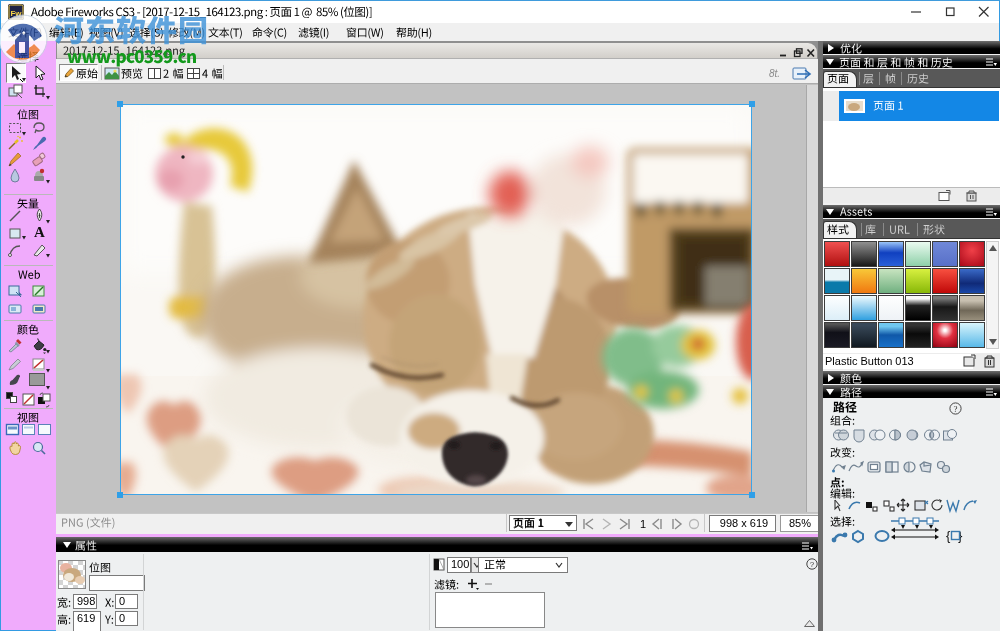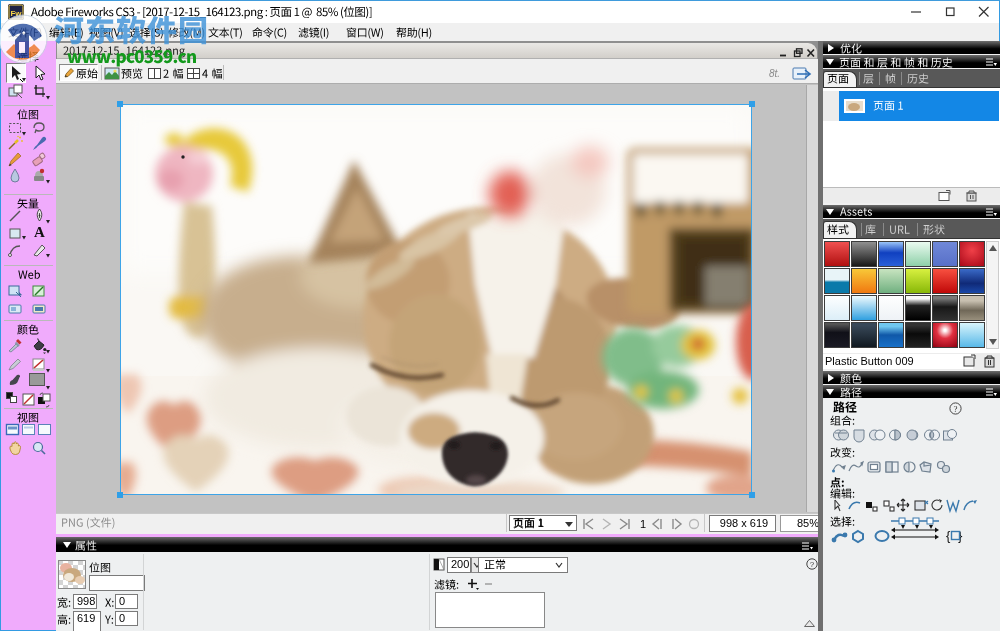--- a/index.html
+++ b/index.html
@@ -266,21 +266,21 @@
 <path d="M1 1V11M10 1L3 6L10 11"></path>
         <path d="M20 1L27 6L20 11" stroke="#b5b5b5"></path>
         <path d="M37 1L44 6L37 11M46 1V11"></path>
 <path d="M76 1L70 6L76 11M78 1V11"></path>
         <path d="M90 1V11M92 1L98 6L92 11"></path>
       </g>
 <circle cx="111" cy="6" r="4.5" fill="none" stroke="#b5b5b5" stroke-width="1.3"></circle>
 <text x="57" y="10" font-family="Liberation Sans" font-size="11" fill="#000">1</text>
     </svg>
 <div class="inp" style="left:708px;top:514px;width:67px;height:17px;text-align:center;line-height:15px">998 x 619</div>
-<div class="inp" style="left:779px;top:514px;width:52px;height:17px;line-height:15px;border-color:#999;padding-left:16px">85%</div>
+<div class="inp" style="left:779px;top:514px;width:52px;height:17px;line-height:15px;border-color:#999;padding-left:8px">85%</div>
 <svg class="t" style="left:818px;top:521px" width="8" height="5" viewBox="0 0 8 5">
       <path d="M0 0L4 5L8 0Z" fill="#333"></path>
     </svg>
 <svg class="t" style="left:16px;top:50px" width="22" height="14" viewBox="0 0 22 14">
       <path d="M0.7 1.3C1.3 1.8 2.1 2.6 2.4 3.1L3.1 2.6C2.7 2.1 1.9 1.3 1.3 0.8ZM4.9 0.8C4.6 1.7 4.2 2.7 3.6 3.4C3.8 3.5 4.1 3.7 4.3 3.8C4.5 3.5 4.8 3.1 5 2.7H6.6V4.3H3.5V5H5.5C5.3 6.5 4.9 7.5 3.2 8.1C3.4 8.2 3.6 8.6 3.7 8.8C5.6 8 6.1 6.8 6.3 5H7.5V7.6C7.5 8.4 7.7 8.7 8.5 8.7C8.6 8.7 9.4 8.7 9.6 8.7C10.3 8.7 10.5 8.3 10.5 6.9C10.3 6.9 10 6.7 9.8 6.6C9.8 7.7 9.7 7.9 9.5 7.9C9.3 7.9 8.7 7.9 8.6 7.9C8.3 7.9 8.3 7.9 8.3 7.6V5H10.5V4.3H7.5V2.7H10V2H7.5V0.5H6.6V2H5.3C5.5 1.6 5.6 1.3 5.7 0.9ZM2.8 4.7H0.6V5.4H2V8.8C1.5 9 1 9.4 0.5 9.8L1 10.6C1.7 9.9 2.3 9.3 2.7 9.3C2.9 9.3 3.3 9.6 3.7 9.9C4.4 10.3 5.3 10.4 6.6 10.4C7.7 10.4 9.5 10.4 10.4 10.3C10.4 10.1 10.5 9.7 10.6 9.5C9.5 9.6 7.9 9.6 6.6 9.6C5.4 9.6 4.5 9.6 3.8 9.2C3.3 8.9 3.1 8.6 2.8 8.6Z M12.9 0.5V2.7H11.5V3.4H12.9V5.8C12.4 5.9 11.8 6.1 11.4 6.2L11.6 7L12.9 6.6V9.5C12.9 9.7 12.9 9.7 12.8 9.7C12.6 9.7 12.2 9.8 11.7 9.7C11.8 10 11.9 10.3 12 10.5C12.7 10.5 13.1 10.5 13.4 10.4C13.7 10.2 13.8 10 13.8 9.5V6.3L15 5.9L14.9 5.1L13.8 5.5V3.4H15.1V2.7H13.8V0.5ZM19.8 1.8C19.4 2.3 18.9 2.8 18.3 3.3C17.7 2.8 17.2 2.3 16.9 1.8ZM15.4 1V1.8H16.1C16.5 2.5 17 3.1 17.6 3.7C16.8 4.2 15.8 4.6 14.9 4.8C15 5 15.2 5.3 15.3 5.5C16.3 5.2 17.3 4.8 18.3 4.2C19.1 4.8 20.1 5.2 21.2 5.5C21.3 5.3 21.5 5 21.7 4.8C20.7 4.6 19.7 4.2 18.9 3.7C19.8 3.1 20.5 2.2 21 1.3L20.5 1L20.4 1ZM17.8 5.1V6.1H15.6V6.9H17.8V8H15V8.7H17.8V10.6H18.6V8.7H21.5V8H18.6V6.9H20.7V6.1H18.6V5.1Z" fill="#000"></path>
     </svg>
 <svg class="t" style="left:16px;top:108px" width="22" height="14" viewBox="0 0 22 14">
       <path d="M4.1 2.4V3.2H10.1V2.4ZM4.8 4.1C5.1 5.6 5.4 7.6 5.5 8.8L6.3 8.6C6.2 7.4 5.9 5.5 5.5 3.9ZM6.3 0.6C6.5 1.1 6.7 1.8 6.8 2.3L7.6 2.1C7.5 1.6 7.3 0.9 7.1 0.4ZM3.6 9.3V10.1H10.5V9.3H8.2C8.6 7.8 9.1 5.7 9.4 4L8.5 3.8C8.3 5.5 7.9 7.8 7.5 9.3ZM3.1 0.5C2.5 2.2 1.5 3.8 0.4 4.9C0.6 5.1 0.8 5.5 0.9 5.7C1.3 5.3 1.6 4.9 2 4.4V10.5H2.8V3.1C3.2 2.3 3.6 1.5 3.9 0.7Z M15.1 6.6C16 6.8 17.1 7.2 17.7 7.5L18.1 6.9C17.5 6.6 16.4 6.3 15.5 6.1ZM14 8C15.5 8.2 17.4 8.6 18.5 9L18.9 8.4C17.8 8 15.9 7.6 14.4 7.4ZM11.9 0.9V10.6H12.7V10.1H20.3V10.6H21.1V0.9ZM12.7 9.4V1.7H20.3V9.4ZM15.6 1.9C15 2.8 14.1 3.7 13.1 4.2C13.3 4.3 13.6 4.6 13.7 4.7C14 4.5 14.4 4.2 14.7 3.9C15 4.3 15.4 4.6 15.9 4.9C14.9 5.3 13.9 5.7 12.9 5.9C13.1 6 13.2 6.3 13.3 6.5C14.4 6.3 15.5 5.9 16.6 5.3C17.5 5.8 18.5 6.2 19.6 6.4C19.7 6.2 19.9 5.9 20.1 5.8C19.1 5.6 18.1 5.3 17.3 4.9C18.1 4.4 18.8 3.8 19.2 3L18.8 2.7L18.6 2.8H15.8C16 2.6 16.1 2.4 16.2 2.1ZM15.2 3.5 15.2 3.4H18.1C17.7 3.8 17.2 4.2 16.6 4.6C16 4.2 15.5 3.9 15.2 3.5Z" fill="#000"></path>
     </svg>
 <svg class="t" style="left:16px;top:197px" width="22" height="14" viewBox="0 0 22 14">
@@ -537,21 +537,21 @@
 <div class="inp" style="left:72px;top:610px;width:28px;height:26px">619</div>
 <svg class="t" style="left:104px;top:613px" width="9" height="14" viewBox="0 0 9 14">
       <path d="M2.4 9.7H3.4V6.6L5.9 1.6H4.8L3.8 3.9C3.5 4.5 3.2 5.1 2.9 5.7H2.9C2.6 5.1 2.4 4.5 2.1 3.9L1.1 1.6H-0L2.4 6.6Z M7.4 5.4C7.8 5.4 8.1 5.1 8.1 4.6C8.1 4.2 7.8 3.8 7.4 3.8C7 3.8 6.6 4.2 6.6 4.6C6.6 5.1 7 5.4 7.4 5.4ZM7.4 9.8C7.8 9.8 8.1 9.5 8.1 9.1C8.1 8.6 7.8 8.3 7.4 8.3C7 8.3 6.6 8.6 6.6 9.1C6.6 9.5 7 9.8 7.4 9.8Z" fill="#000"></path>
     </svg>
 <div class="inp" style="left:114px;top:610px;width:23px;height:15px">0</div>
 <svg class="t" style="left:433px;top:558px" width="10" height="11" viewBox="0 0 10 11">
       <rect width="10" height="11" fill="#fff" stroke="#555"></rect>
       <path d="M0 0H5V11H0Z" fill="#111"></path>
       <path d="M5 0L10 11" stroke="#888" stroke-width="0.7"></path>
     </svg>
-<div class="inp" style="left:446px;top:556px;width:24px;height:16px">200</div>
+<div class="inp" style="left:446px;top:556px;width:24px;height:16px">100</div>
 <div class="abs" style="left:470px;top:556px;width:12px;height:16px;background:#e8e8e8;border:1px solid #888"></div>
 <svg class="t" style="left:472px;top:561px" width="8" height="6" viewBox="0 0 8 6">
       <path d="M1 1L4 5L7 1" fill="none" stroke="#333" stroke-width="1.2"></path>
     </svg>
 <div class="inp" style="left:477px;top:556px;width:90px;height:16px"></div>
 <svg class="t" style="left:483px;top:558px" width="22" height="14" viewBox="0 0 22 14">
       <path d="M2.1 4.1V9.3H0.6V10.1H10.4V9.3H6.2V5.8H9.7V5H6.2V2.1H10.1V1.2H1V2.1H5.3V9.3H2.9V4.1Z M14.4 4.3H18.6V5.4H14.4ZM12.7 6.9V10.1H13.5V7.6H16.2V10.6H17.1V7.6H19.6V9.2C19.6 9.3 19.6 9.4 19.4 9.4C19.2 9.4 18.6 9.4 18 9.4C18.1 9.6 18.2 9.9 18.3 10.1C19.1 10.1 19.7 10.1 20 10C20.4 9.9 20.5 9.6 20.5 9.2V6.9H17.1V6H19.4V3.7H13.7V6H16.2V6.9ZM12.8 0.8C13.2 1.2 13.5 1.8 13.7 2.1H11.9V4.5H12.7V2.9H20.3V4.5H21.1V2.1H17V0.4H16.1V2.1H13.8L14.5 1.8C14.3 1.5 13.9 0.9 13.6 0.5ZM19.4 0.5C19.2 0.9 18.8 1.5 18.5 1.9L19.1 2.1C19.5 1.8 19.9 1.3 20.3 0.8Z" fill="#000"></path>
     </svg>
 <svg class="t" style="left:554px;top:561px" width="8" height="6" viewBox="0 0 8 6">
       <path d="M1 1L4 5L7 1" fill="none" stroke="#333" stroke-width="1.2"></path>
@@ -689,21 +689,21 @@
 <div class="sw" style="left:931px;top:321px;background:radial-gradient(circle at 50% 30%,#fff 5%,#e03040 40%,#900010)"></div>
 <div class="sw" style="left:958px;top:321px;background:linear-gradient(#d8f4fc,#58b8e8)"></div>
 <div class="abs" style="left:985px;top:240px;width:13px;height:108px;background:#f4f4f4;border:1px solid #ccc"></div>
 <svg class="t" style="left:988px;top:244px" width="8" height="6" viewBox="0 0 8 6">
       <path d="M4 0L8 6H0Z" fill="#555"></path>
     </svg>
 <svg class="t" style="left:988px;top:338px" width="8" height="6" viewBox="0 0 8 6">
       <path d="M0 0H8L4 6Z" fill="#555"></path>
     </svg>
 <div class="abs" style="left:822px;top:352px;width:178px;height:17px;background:#ececec"></div>
-<div class="abs" style="left:822px;top:353px;width:150px;height:15px;background:#fff;font-family:'Liberation Sans';font-size:11px;line-height:15px;padding-left:2px">Plastic Button 009</div>
+<div class="abs" style="left:822px;top:353px;width:150px;height:15px;background:#fff;font-family:'Liberation Sans';font-size:11px;line-height:15px;padding-left:2px">Plastic Button 013</div>
 <svg class="t" style="left:962px;top:354px" width="34" height="13" viewBox="0 0 34 13">
 <g stroke="#333" fill="#e8e8e8">
         <rect x="1" y="2" width="10" height="9"></rect>
         <path d="M8 0h4v4"></path>
       </g>
 <g stroke="#333" fill="#d8d8d8">
         <rect x="22" y="3" width="9" height="9"></rect>
         <path d="M22 3h9M24 3V1h5v2M25.5 5v5M27.5 5v5"></path>
       </g>
     </svg>

